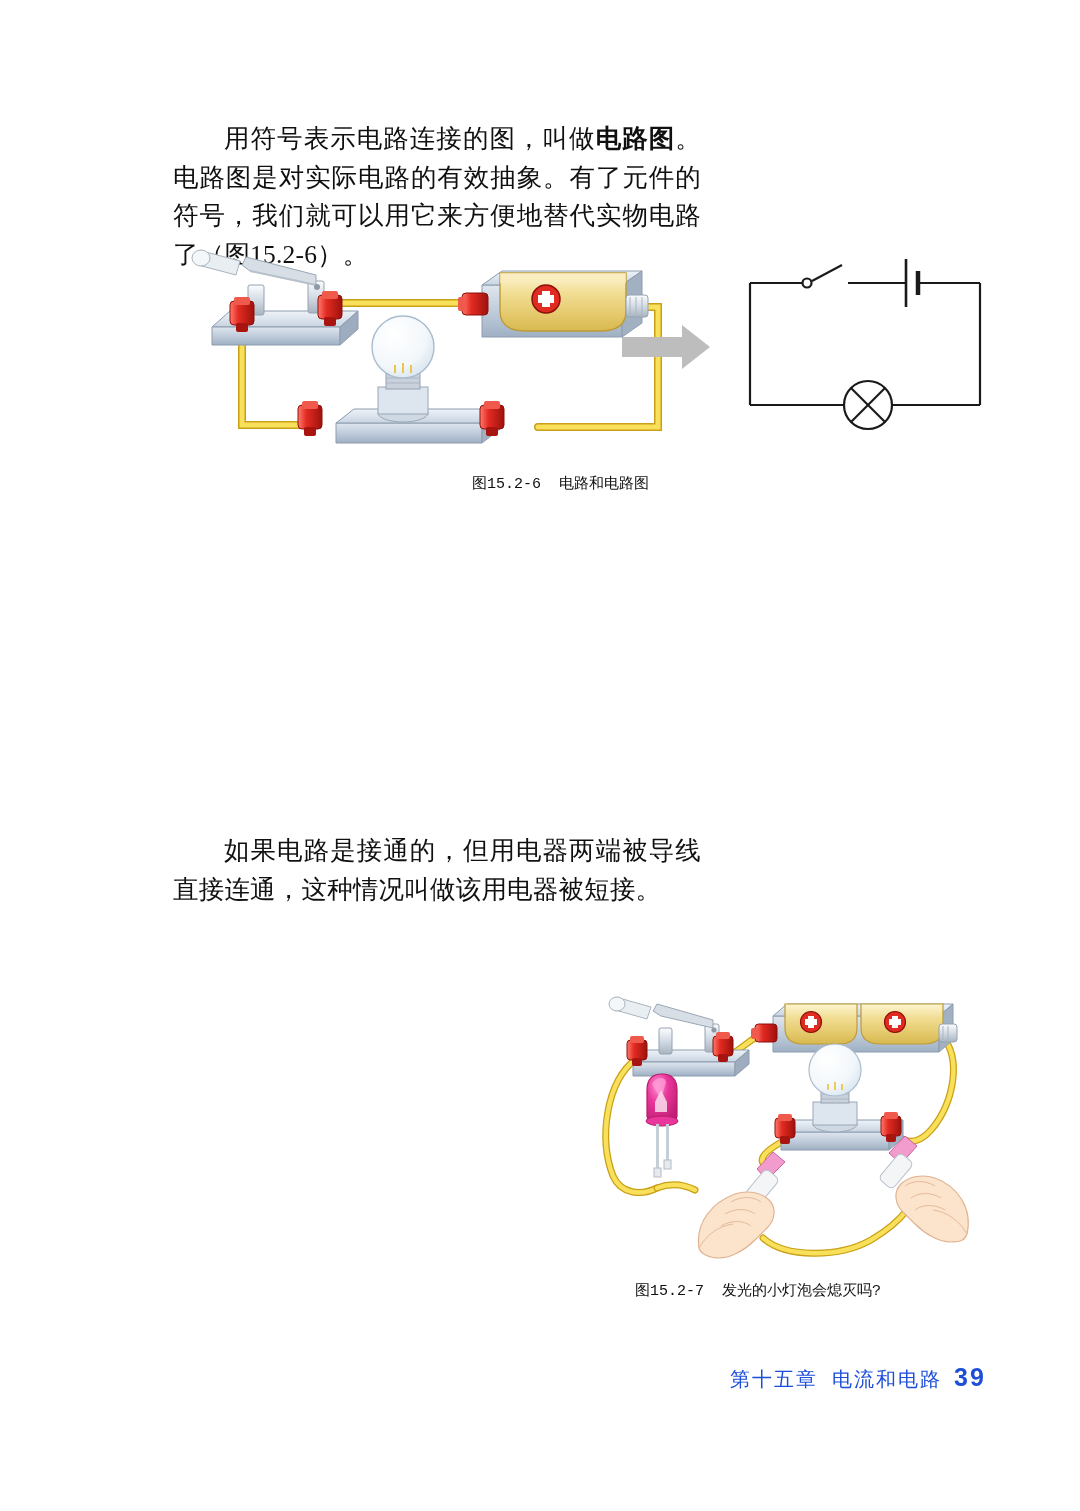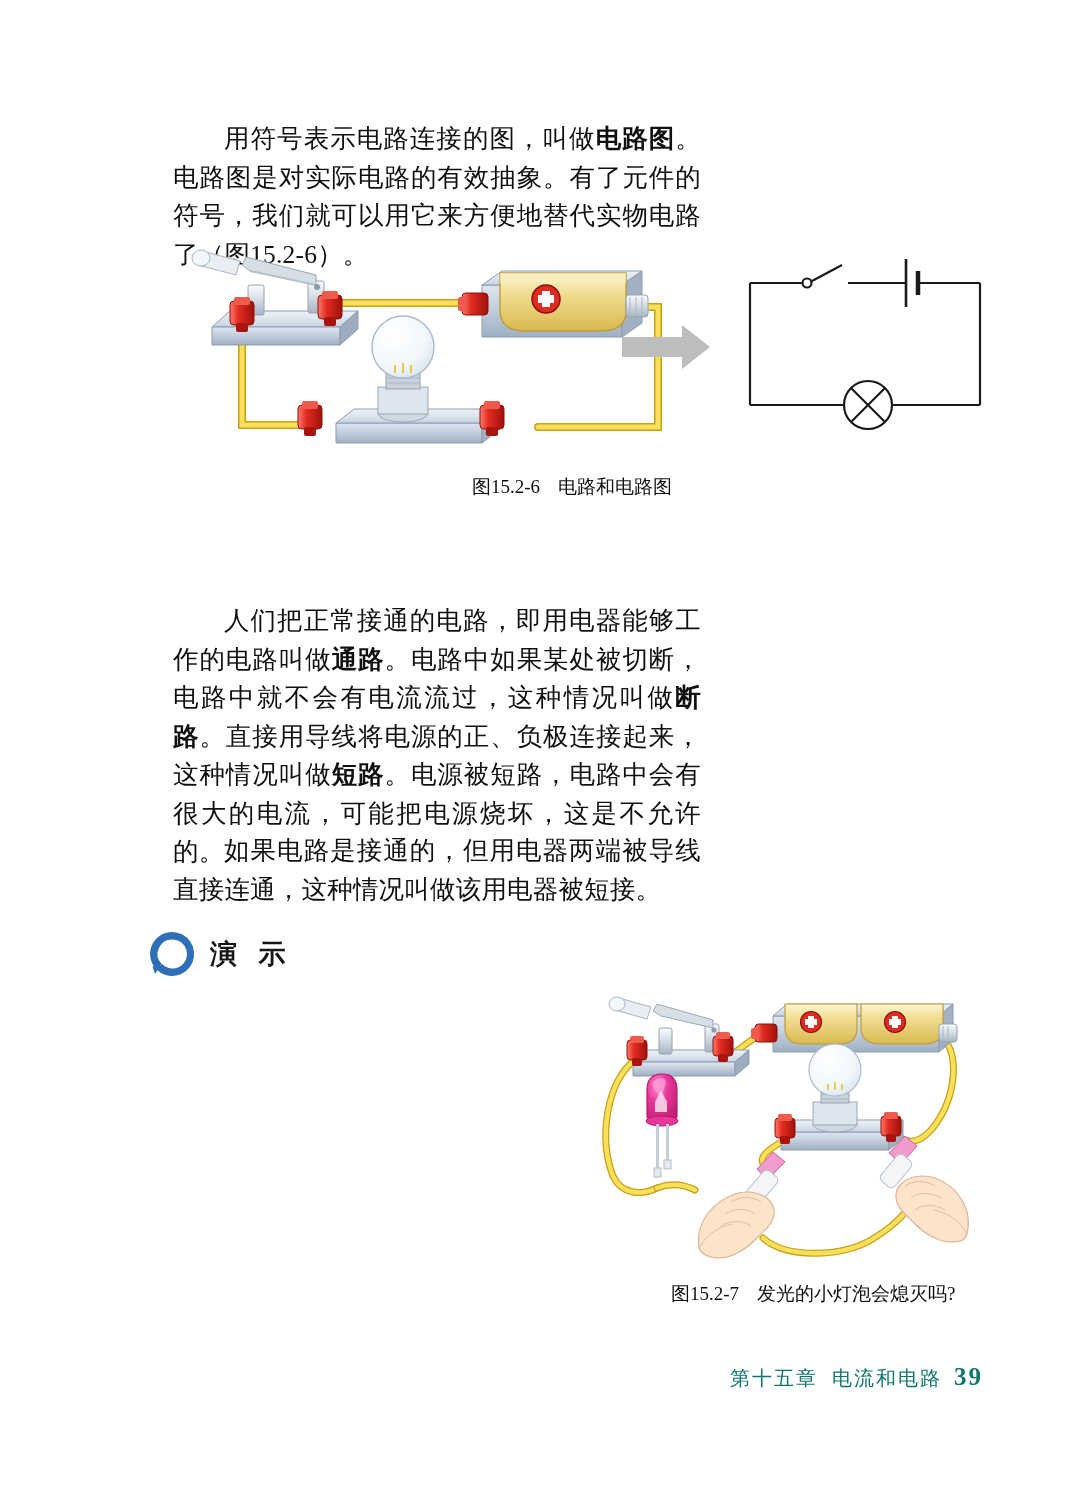--- a/index.html
+++ b/index.html
@@ -63,33 +63,33 @@
     font-weight: bold;
     font-size: 27px;
     color: #161616;
     letter-spacing: 7px;
   }
   .demo-icon { width: 48px; height: 48px; display: block; }
 
   
   .caption {
     position: absolute;
-    font-family: Liberation Serif, serif;
-    font-size: 19px;
+    font-family: Liberation Mono, monospace;
+    font-size: 15px;
     color: #0f0f0f;
     white-space: nowrap;
   }
   .caption .cap-num { margin-right: 18px; }
 
   
   .footer {
     position: absolute;
-    font-family: Liberation Serif, serif;
+    font-family: Liberation Sans, sans-serif;
     font-size: 20px;
-    color: #0f766e;
+    color: #1d4ed8;
     white-space: nowrap;
     letter-spacing: 2px;
   }
   .footer .chap { margin-right: 14px; }
   .footer .pageno { font-size: 25px; margin-left: 12px; font-weight: bold; }
 
   
   .figure { position: absolute; }
   svg { display: block; overflow: visible; }
 </style>
@@ -258,34 +258,23 @@
         <path d="M560 38 L560 160"></path>
       </g>
     </svg>
   </div>
 
   <div class="caption" style="left:472px; top:474px;">
     <span class="cap-num">图15.2-6</span><span>电路和电路图</span>
   </div>
 
 
-  <div class="body-text indent" style="left:173px; top:602px; width:528px;">
-    <span>人们把正常接通的电路，即用电器能够工作的电路叫做</span><b class="term">通路</b><span>。电路中如果某处被切断，电路中就不会有电流流过，这种情况叫做</span><b class="term">断路</b><span>。直接用导线将电源的正、负极连接起来，这种情况叫做</span><b class="term">短路</b><span>。电源被短路，电路中会有很大的电流，可能把电源烧坏，这是不允许的。</span>
-  </div>
 
   <div class="body-text indent" style="left:173px; top:832px; width:528px;">如果电路是接通的，但用电器两端被导线直接连通，这种情况叫做该用电器被短接。</div>
 
-  <div class="demo-heading" style="left:148px; top:930px;">
-    <svg class="demo-icon" viewBox="0 0 48 48">
-      <path d="M24 2 A22 22 0 1 1 8.5 39.5 L14 34 A14.5 14.5 0 1 0 24 9.5 A14.5 14.5 0 0 0 13.6 34 L8.5 39.5 A22 22 0 0 1 24 2 Z" fill="#2e6fb7"></path>
-      <path d="M13.8 33.8 L7 44 L4.5 36.5 Z" fill="#2e6fb7"></path>
-      <path d="M30 12.5 A13 13 0 0 1 33 30.5" fill="none" stroke="#ffffff" stroke-width="2.4" stroke-linecap="round" opacity="0.9"></path>
-    </svg>
-    <span class="demo-label">演 示</span>
-  </div>
 
 
 
 
   <div class="figure" style="left:595px; top:990px; width:390px; height:285px;">
     <svg width="390" height="285" viewBox="0 0 390 285">
       <defs>
         <linearGradient id="g2Base" x1="0" y1="0" x2="0" y2="1">
           <stop offset="0%" stop-color="#dfe6ef"></stop>
           <stop offset="45%" stop-color="#c3cfdd"></stop>
@@ -453,21 +442,21 @@
                  C298 202 300 214 308 222 L320 234 C330 244 344 252 356 252
                  C366 252 370 250 372 244 Z" fill="#fce3cb" stroke="#e0b392" stroke-width="1.2"></path>
         <path d="M340 196 C330 190 318 190 310 196" fill="none" stroke="#e5bb9b"></path>
         <path d="M346 208 C336 202 324 202 316 208" fill="none" stroke="#e5bb9b"></path>
         <path d="M350 220 C340 214 328 214 320 220" fill="none" stroke="#e5bb9b"></path>
         <path d="M372 244 C364 230 352 222 338 220" fill="none" stroke="#e5bb9b"></path>
       </g>
     </svg>
   </div>
 
-  <div class="caption" style="left:635px; top:1281px;margin-left:36px;">
+  <div class="caption" style="left:635px; top:1281px;">
     <span class="cap-num">图15.2-7</span><span>发光的小灯泡会熄灭吗?</span>
   </div>
 
   <div class="footer" style="left:730px; top:1363px;">
     <span class="chap">第十五章</span><span>电流和电路</span><span class="pageno">39</span>
   </div>
 
 </div>
 
 </body></html>

